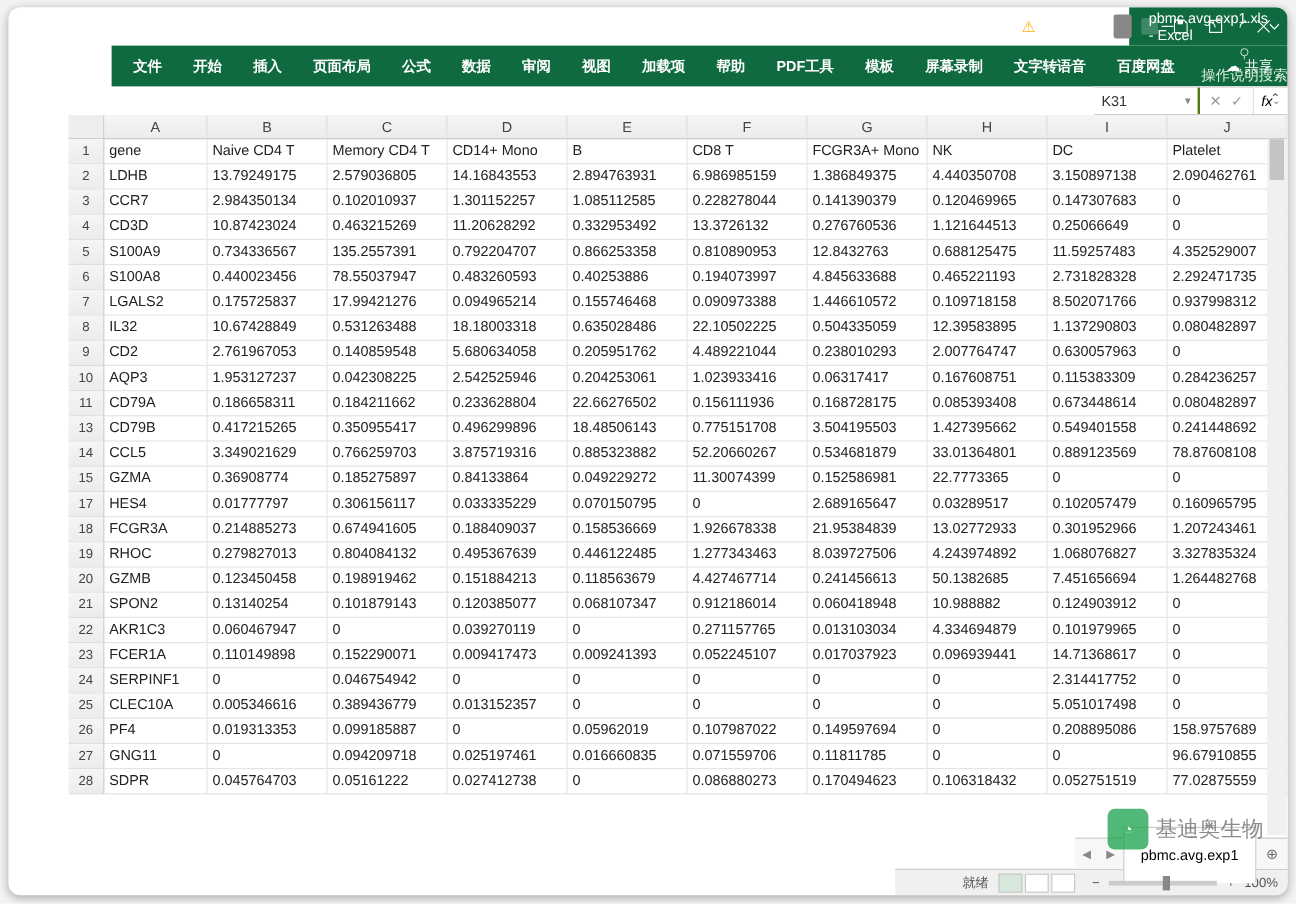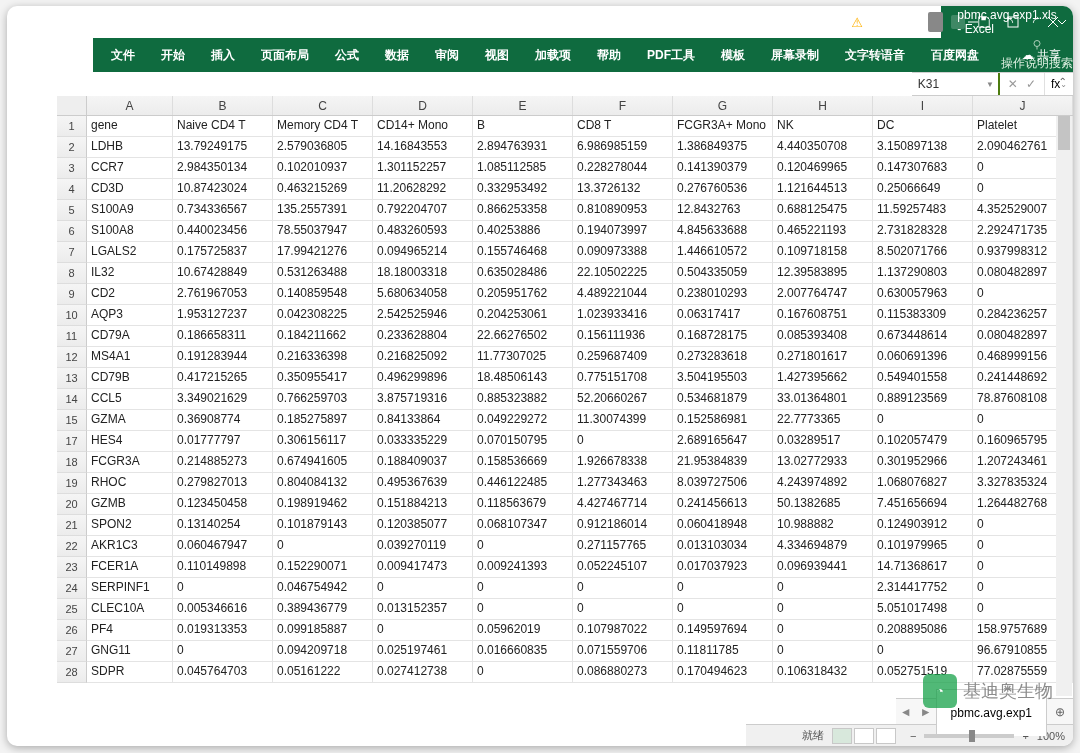--- a/index.html
+++ b/index.html
@@ -20,21 +20,21 @@
   .ribbon{height:34px;background:#0f6b3f;display:flex;align-items:center;color:#fff;font-size:12px;padding-left:8px;gap:6px;}
   .ribbon .tab{padding:6px 10px;font-weight:bold;}
   .ribbon .tell{display:flex;align-items:center;gap:4px;margin-left:6px;color:#dceedf;flex-direction:column;}
   .ribbon .bulb{width:12px;height:12px;}
   .share{position:absolute;right:12px;color:#fff;font-size:12px;}
   .collapse{position:absolute;right:6px;top:70px;font-size:10px;color:#555;}
   .fxbar{height:24px;border-top:1px solid #d0d0d0;border-bottom:1px solid #ccc;display:flex;align-items:center;font-size:12px;background:#fff;}
   .namebox{width:88px;height:100%;border-right:2px solid #4d7c0f;display:flex;align-items:center;padding-left:6px;color:#333;}
   .nbdd{color:#888;margin-left:auto;margin-right:4px;font-size:8px;}
   .fxicons{display:flex;align-items:center;gap:8px;padding:0 8px;color:#999;border-right:1px solid #e0e0e0;height:100%;}
-  .fxlabel{color:#000000;padding-left:6px;}
+  .fxlabel{font-style:italic;color:#000000;padding-left:6px;}
   .fxinput{flex:1;height:100%;}
   .fxdd{color:#888;margin-right:6px;font-size:8px;}
   .grid{flex:1;overflow:hidden;display:flex;flex-direction:column;background:#fff;}
   .cols{display:flex;height:20px;background:#eee;border-bottom:1px solid #ccc;}
   .rowh{width:30px;background:#eee;border-right:1px solid #ccc;}
   .ch{flex:0 0 100px;border-right:1px solid #ddd;display:flex;align-items:center;justify-content:center;font-size:12px;color:#444;background:linear-gradient(#f5f5f5,#ececec);}
   .ch.w1{flex:0 0 86px;}
   .rows{flex:1;overflow:hidden;position:relative;}
   .row{display:flex;height:21px;}
   .rh{flex:0 0 30px;background:linear-gradient(#f5f5f5,#ececec);border-right:1px solid #ccc;border-bottom:1px solid #ddd;display:flex;align-items:center;justify-content:center;font-size:11px;color:#444;}
@@ -306,33 +306,20 @@
           <div class="cell">0.184211662</div>
           <div class="cell">0.233628804</div>
           <div class="cell">22.66276502</div>
           <div class="cell">0.156111936</div>
           <div class="cell">0.168728175</div>
           <div class="cell">0.085393408</div>
           <div class="cell">0.673448614</div>
           <div class="cell">0.080482897</div>
         </div>
         <div class="row">
-          <div class="rh">12</div>
-          <div class="cell w1">MS4A1</div>
-          <div class="cell">0.191283944</div>
-          <div class="cell">0.216336398</div>
-          <div class="cell">0.216825092</div>
-          <div class="cell">11.77307025</div>
-          <div class="cell">0.259687409</div>
-          <div class="cell">0.273283618</div>
-          <div class="cell">0.271801617</div>
-          <div class="cell">0.060691396</div>
-          <div class="cell">0.468999156</div>
-        </div>
-        <div class="row">
           <div class="rh">13</div>
           <div class="cell w1">CD79B</div>
           <div class="cell">0.417215265</div>
           <div class="cell">0.350955417</div>
           <div class="cell">0.496299896</div>
           <div class="cell">18.48506143</div>
           <div class="cell">0.775151708</div>
           <div class="cell">3.504195503</div>
           <div class="cell">1.427395662</div>
           <div class="cell">0.549401558</div>

